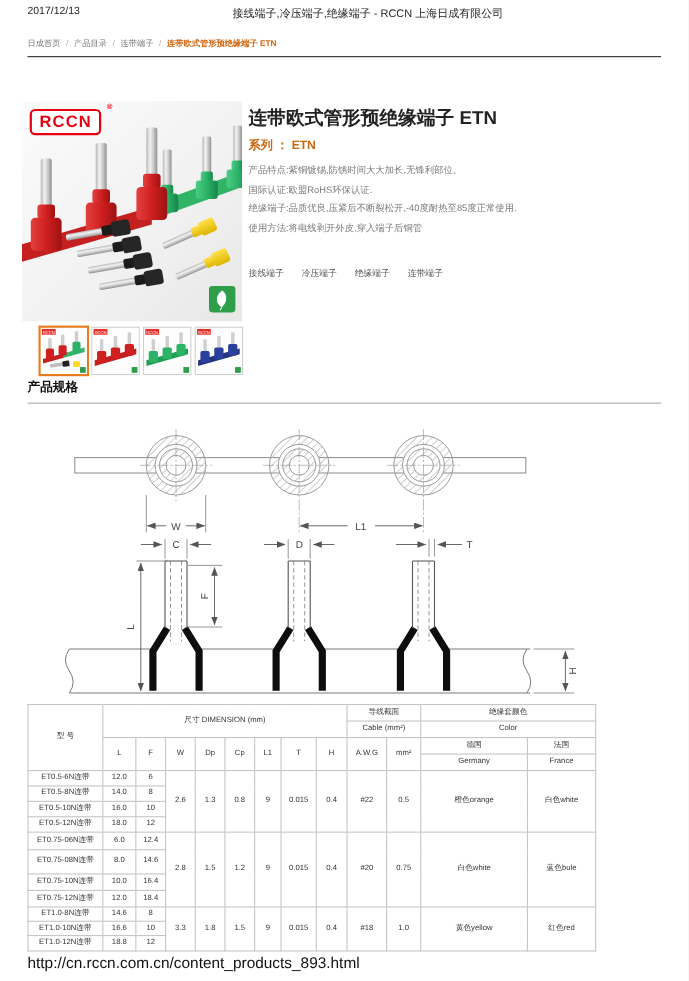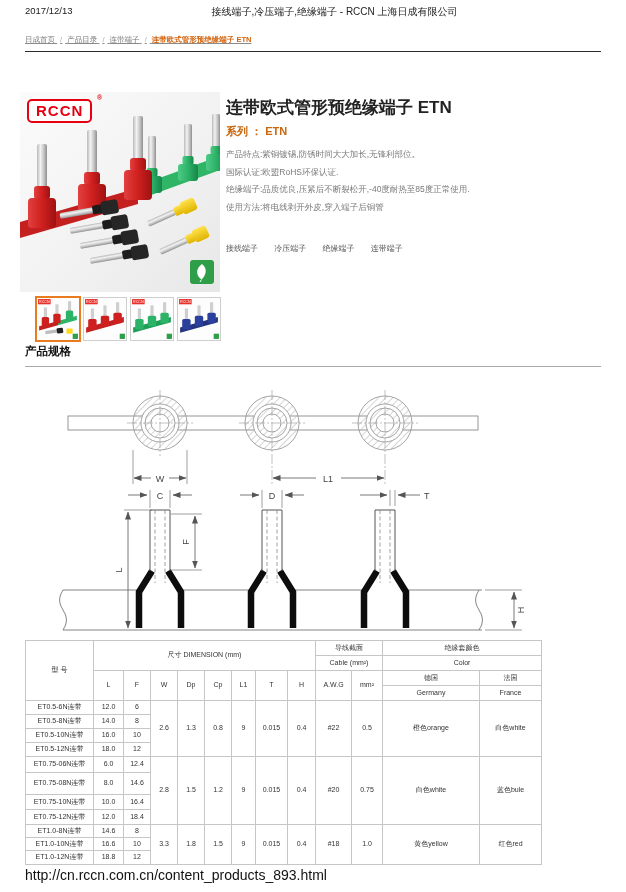--- a/index.html
+++ b/index.html
@@ -7,21 +7,21 @@
         font-family:"Liberation Sans","DejaVu Sans",sans-serif;overflow:hidden;padding-left:43px;}
   .abs{position:absolute;}
 
   
   .print-date{left:25px;top:5px;font-size:9.5px;color:#222;}
   .print-title{left:0;right:0;top:5px;text-align:center;font-size:10px;color:#222;}
   .footer-url{left:25px;top:867px;font-size:14px;color:#111;}
   .footer-page{right:22px;top:867px;font-size:8.5px;color:#111;}
 
   
-  .breadcrumb{left:25px;top:35px;font-size:7.5px;color:#8a8a8a;text-decoration:underline;}
+  .breadcrumb{left:25px;top:35px;font-size:7.5px;color:#8a8a8a;}
   .bc-sep{margin:0 3px;color:#aaa;}
   .bc-link{color:#777;}
   .bc-current{color:#d4650f;font-weight:bold;}
   .rule1{left:25px;top:51px;width:576px;border-top:1px solid #2b2b2b;height:0;}
 
   
   .photo{left:20px;top:92px;width:200px;height:200px;background:linear-gradient(135deg,#fbfbfb 0%,#f1f1f1 60%,#e7e7e7 100%);}
   .logo{position:absolute;left:7px;top:7px;border:2px solid #e60012;border-radius:5px;
         padding:1px 7px;color:#e60012;font-weight:bold;font-size:15px;letter-spacing:1px;background:#fff;line-height:1.2;}
   .logo-reg{position:absolute;left:77px;top:2px;font-size:7px;color:#e60012;font-weight:bold;}

